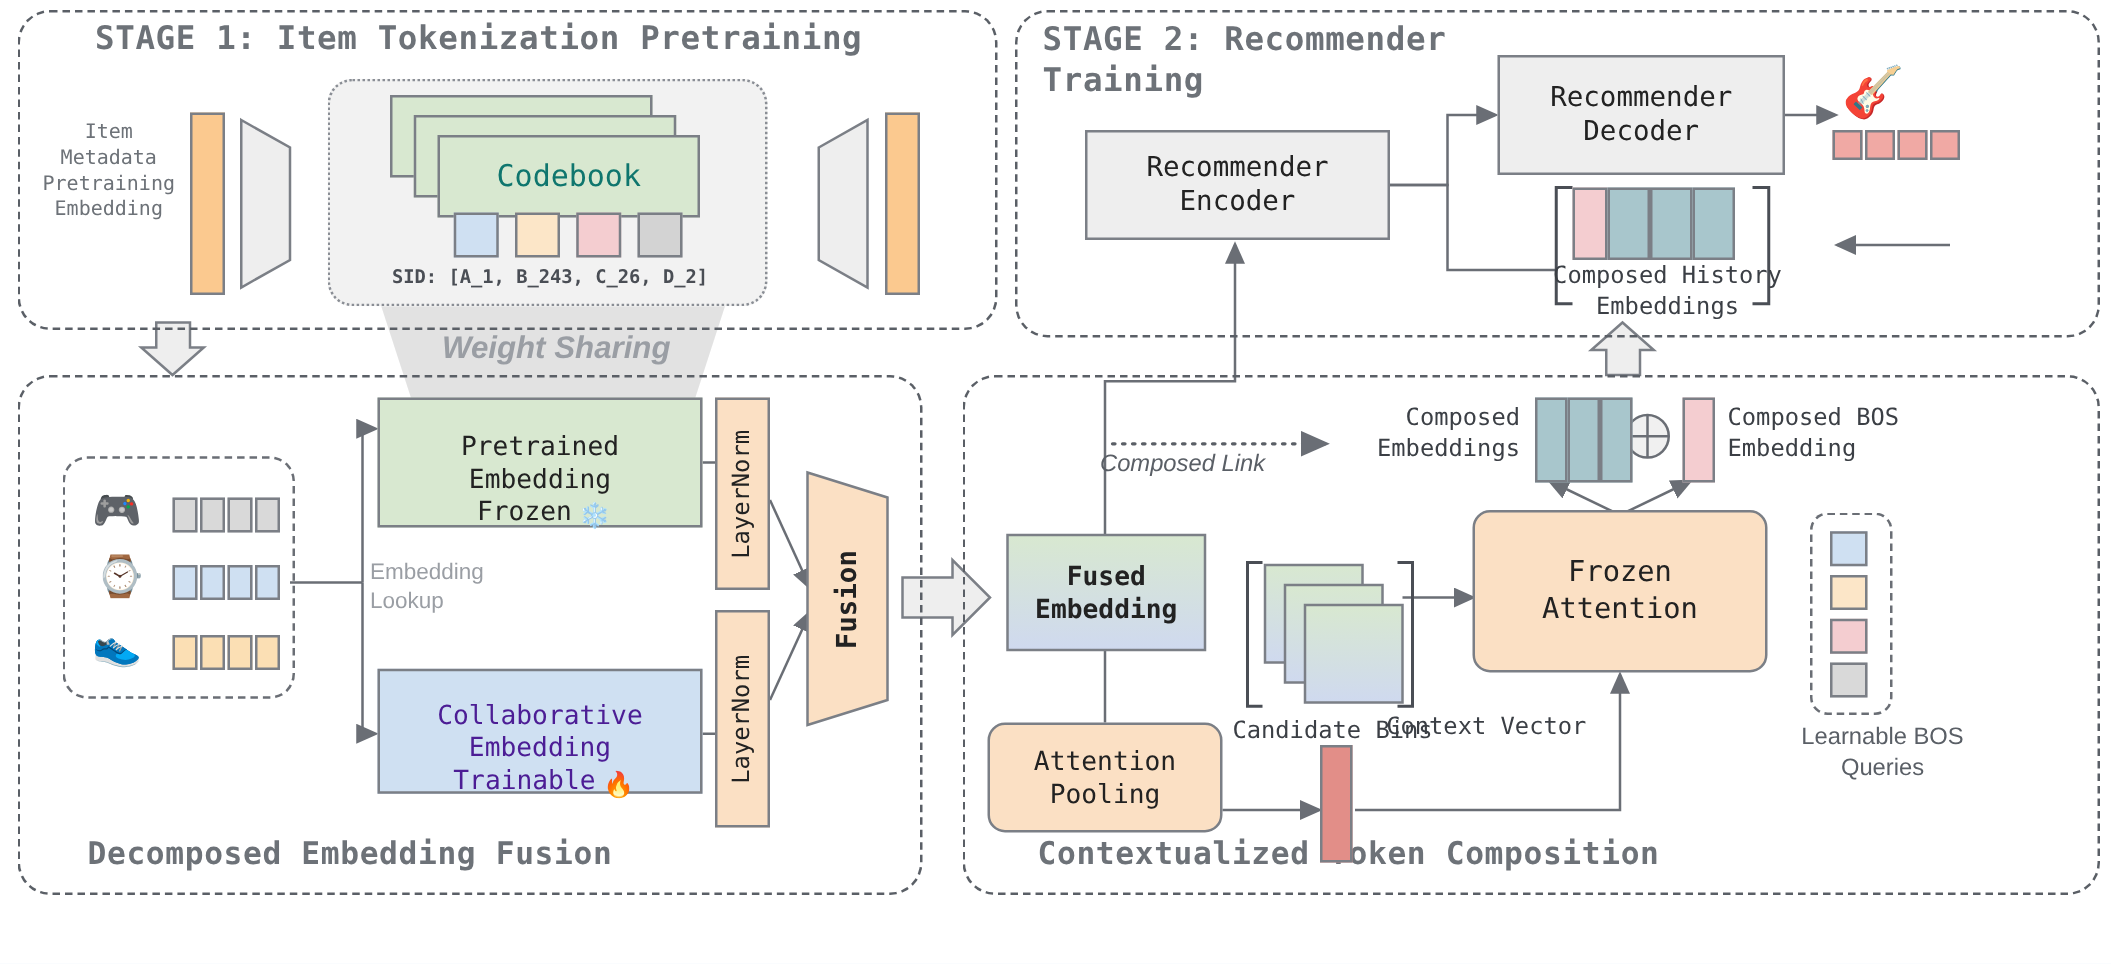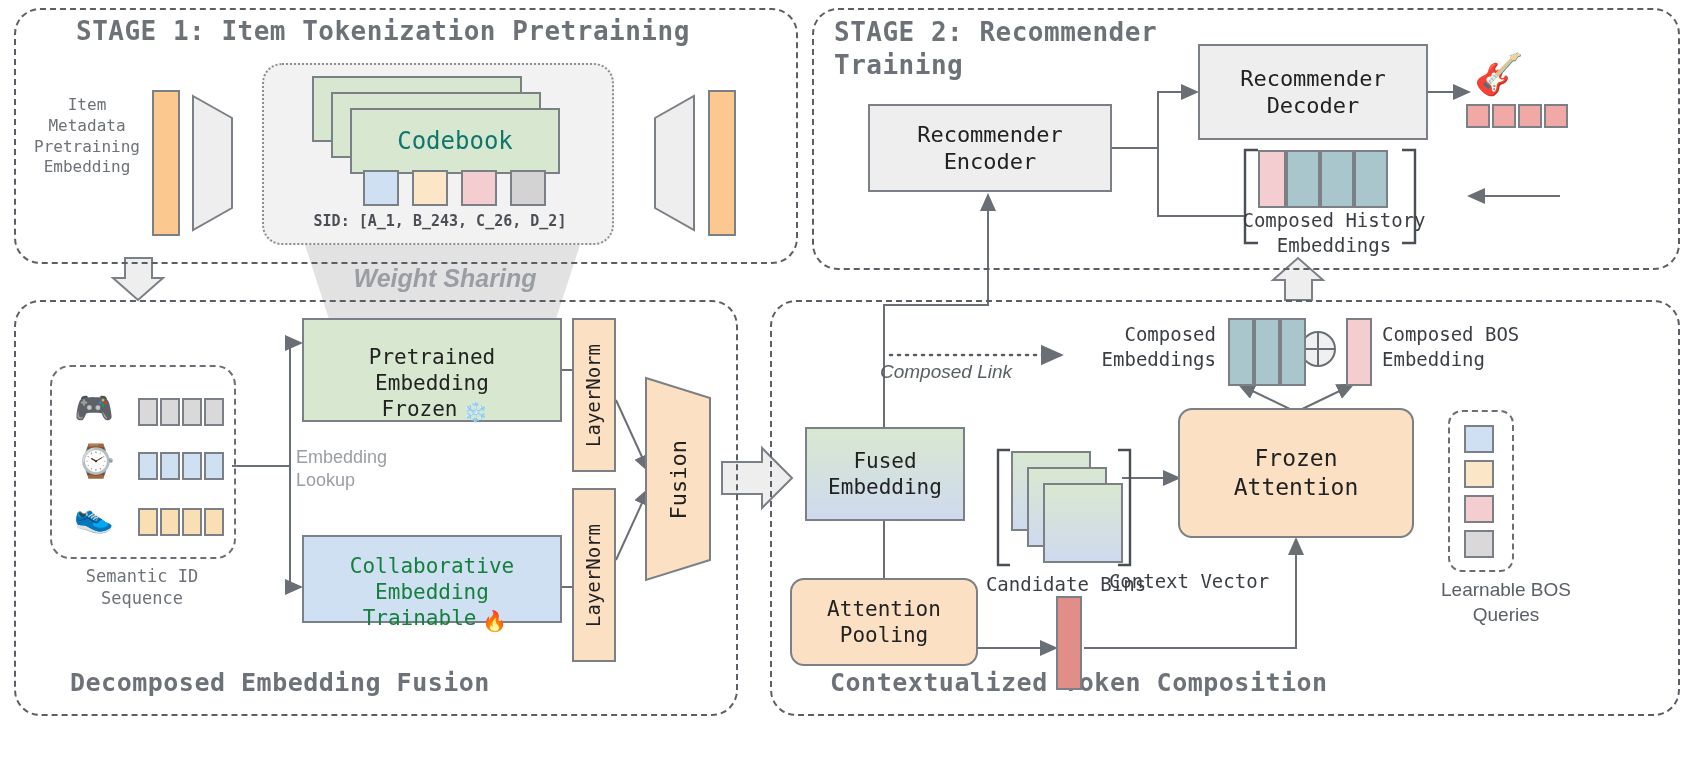--- a/index.html
+++ b/index.html
@@ -1,18 +1,18 @@
 <!DOCTYPE html>
 <html><head>
 <meta charset="utf-8">
 <style>
   html,body{margin:0;padding:0;background:#f4f8fb;}
   body{font-family:"DejaVu Sans Mono","Liberation Mono",monospace;}
   #root{position:relative;width:1689px;height:771px;background:#ffffff;overflow:hidden;}
-  .abs{position:absolute;}
+  .abs{position:absolute;font-weight:bold;}
   .panel{position:absolute;border:2.5px dashed #5a5f66;border-radius:26px;background:transparent;}
   .panel-title{position:absolute;font-weight:bold;color:#6d7278;letter-spacing:.5px;}
   .box{position:absolute;display:flex;align-items:center;justify-content:center;text-align:center;
        border:2px solid #7b7f86;box-sizing:border-box;line-height:1.25;}
   .lbl{position:absolute;color:#6d7278;text-align:center;line-height:1.3;}
   .lbl-dark{color:#3b3f45;}
   .chip{position:absolute;border:2px solid #7b7f86;box-sizing:border-box;}
   svg.ov{position:absolute;left:0;top:0;width:1689px;height:771px;pointer-events:none;}
   .emoji{position:absolute;line-height:1;}
 </style>
@@ -171,36 +171,34 @@
   <div class="chip" style="left:160px;top:452px;width:20px;height:28px;background:#cfe0f2;"></div>
   <div class="chip" style="left:182px;top:452px;width:20px;height:28px;background:#cfe0f2;"></div>
   <div class="chip" style="left:204px;top:452px;width:20px;height:28px;background:#cfe0f2;"></div>
 
   <div class="emoji" style="left:74px;top:500px;font-size:32px;">👟</div>
   <div class="chip" style="left:138px;top:508px;width:20px;height:28px;background:#fbdfb4;"></div>
   <div class="chip" style="left:160px;top:508px;width:20px;height:28px;background:#fbdfb4;"></div>
   <div class="chip" style="left:182px;top:508px;width:20px;height:28px;background:#fbdfb4;"></div>
   <div class="chip" style="left:204px;top:508px;width:20px;height:28px;background:#fbdfb4;"></div>
 
-  <div class="lbl" style="left:52px;top:565px;width:180px;font-size:17px;white-space:pre-line;">Semantic ID
-Sequence</div>
 
   <div class="lbl" style="left:296px;top:446px;width:140px;font-size:18px;white-space:pre-line;text-align:left;
               font-family:'Liberation Sans',sans-serif;color:#9a9ea4;">Embedding
 Lookup</div>
 
   <div class="box" style="left:302px;top:318px;width:260px;height:104px;background:#d8e8d0;font-size:21px;color:#222;">
     <div style="white-space:pre-line;">
       <span>Pretrained
 Embedding
 Frozen</span><span class="emoji" style="position:relative;left:6px;top:3px;font-size:20px;">❄️</span>
     </div>
   </div>
 
-  <div class="box" style="left:302px;top:535px;width:260px;height:88px;background:#cfe0f2;font-size:21px;color:#15803d;">
+  <div class="box" style="left:302px;top:535px;width:260px;height:100px;background:#cfe0f2;font-size:21px;color:#4c1d95;">
     <div style="white-space:pre-line;">
       <span>Collaborative
 Embedding
 Trainable</span><span class="emoji" style="position:relative;left:6px;top:3px;font-size:20px;">🔥</span>
     </div>
   </div>
 
   <div class="box" style="left:572px;top:318px;width:44px;height:154px;background:#fbe0c4;">
     <span style="writing-mode:vertical-rl;transform:rotate(180deg);font-size:19px;color:#222;">LayerNorm</span>
   </div>

